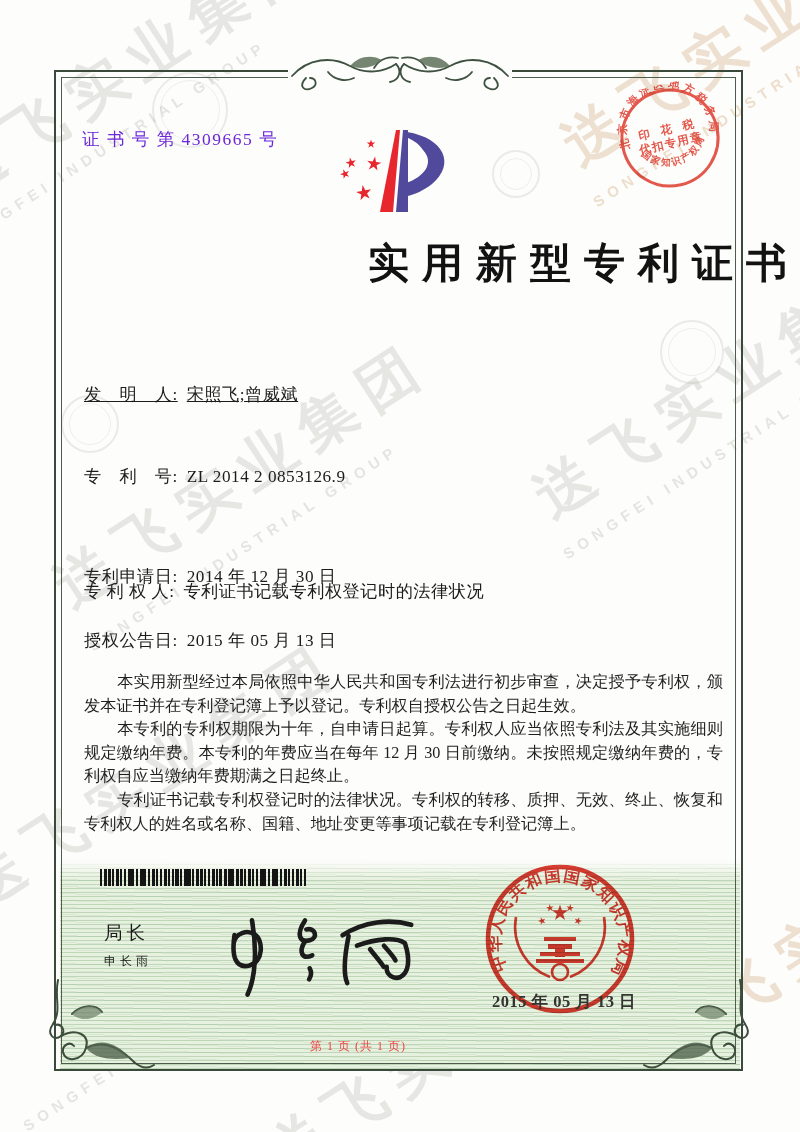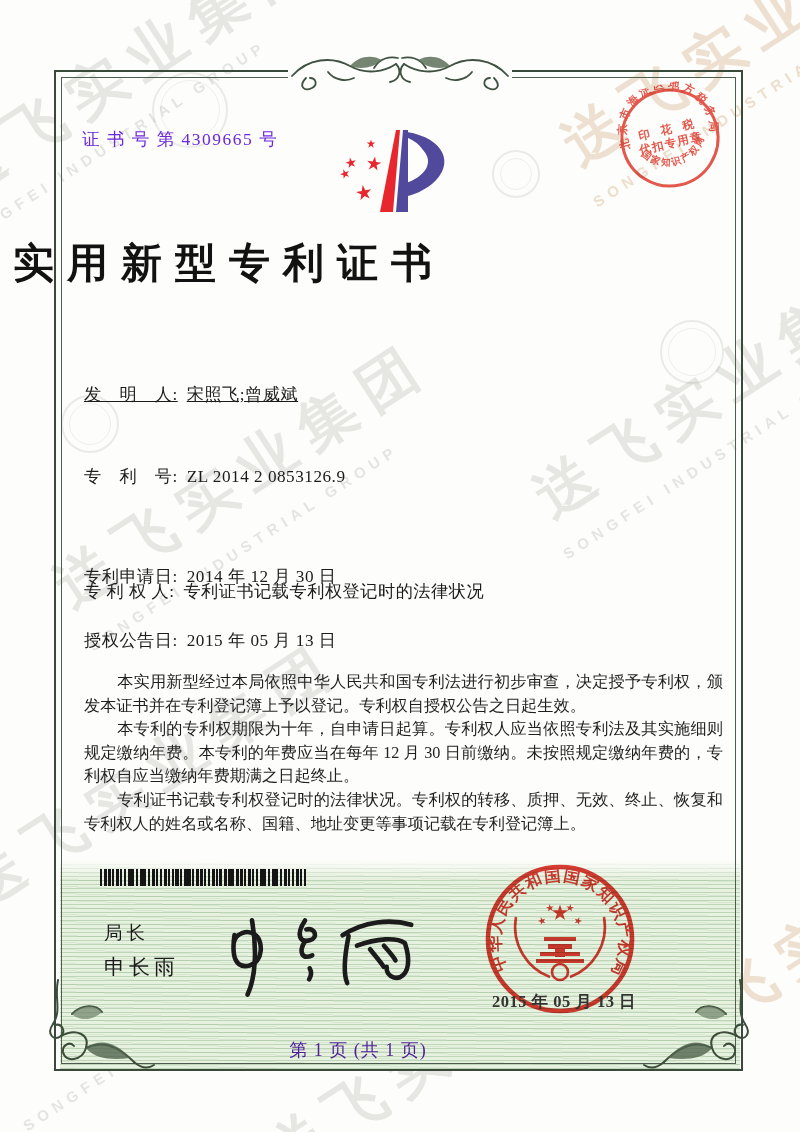--- a/index.html
+++ b/index.html
@@ -29,45 +29,45 @@
   .band::before{content:"";position:absolute;left:0;top:0;right:0;height:20px;
     background:linear-gradient(#fdfdfb,rgba(253,253,251,0));}
   
   .frame-outer{position:absolute;left:54px;top:70px;width:689px;height:1001px;
     border:2.5px solid #39493a;box-sizing:border-box;}
   .frame-inner{position:absolute;left:61px;top:77px;width:675px;height:987px;
     border:1.2px solid #4c5d4e;box-sizing:border-box;}
   .orn{position:absolute;}
   
   .certno{position:absolute;left:82px;top:127px;font-size:17.5px;letter-spacing:1.5px;color:#6d28d9;}
-  .title{position:absolute;left:0;top:236px;width:800px;text-align:left;
+  .title{position:absolute;left:0;top:236px;width:800px;text-align:right;
     font-size:41px;font-weight:700;letter-spacing:13px;text-indent:13px;color:#121212;}
   .row{position:absolute;left:84px;font-size:17.2px;letter-spacing:.5px;color:#1c1c1c;white-space:nowrap;}
   .row .val{margin-left:9px;}
   .paras{position:absolute;left:84px;top:671px;width:639px;}
   .paras p{margin:0;text-indent:2.05em;text-align:justify;
     font-size:16.2px;line-height:23.6px;color:#1f1f1f;}
   
   .barcode{position:absolute;left:100px;top:869px;width:207px;height:17px;
     background-image:
       repeating-linear-gradient(90deg,#141414 0 2px,rgba(0,0,0,0) 2px 4px),
       repeating-linear-gradient(90deg,#141414 0 1px,rgba(0,0,0,0) 1px 6px),
       repeating-linear-gradient(90deg,rgba(0,0,0,0) 0 9px,#141414 9px 11px);}
   
   .signer-title{position:absolute;left:104px;top:920px;font-size:18.5px;letter-spacing:4px;color:#1b1b1b;}
-  .signer-name{position:absolute;left:104px;top:953px;font-size:21px;letter-spacing:4px;color:#1b1b1b;}
+  .signer-name{position:absolute;left:104px;top:953px;font-size:12px;letter-spacing:4px;color:#1b1b1b;}
   .sig-svg{position:absolute;left:205px;top:892px;}
   
   .seal-svg{position:absolute;left:482px;top:861px;mix-blend-mode:multiply;}
   .seal-date{position:absolute;left:486px;top:991px;width:156px;text-align:center;
     font-size:16.5px;font-weight:700;letter-spacing:.5px;color:#33332f;}
   .stamp-svg{position:absolute;left:616px;top:84px;transform:rotate(-13deg);mix-blend-mode:multiply;}
   .logo-svg{position:absolute;left:332px;top:126px;}
   .footer{position:absolute;left:0;top:1038px;width:716px;text-align:center;
-    font-size:18px;letter-spacing:1px;color:#4c1d95;}
+    font-size:12px;letter-spacing:1px;color:#ef4444;}
 </style>
 </head>
 <body>
 
 <div class="page">
 
   <div>
     <div class="wm cjk" style="left:-70px;top:150px;">送飞实业集团</div>
     <div class="wm lat" style="left:-46px;top:236px;">SONGFEI INDUSTRIAL GROUP</div>
     <div class="wm cjk tan" style="left:548px;top:118px;">送飞实业集团</div>

